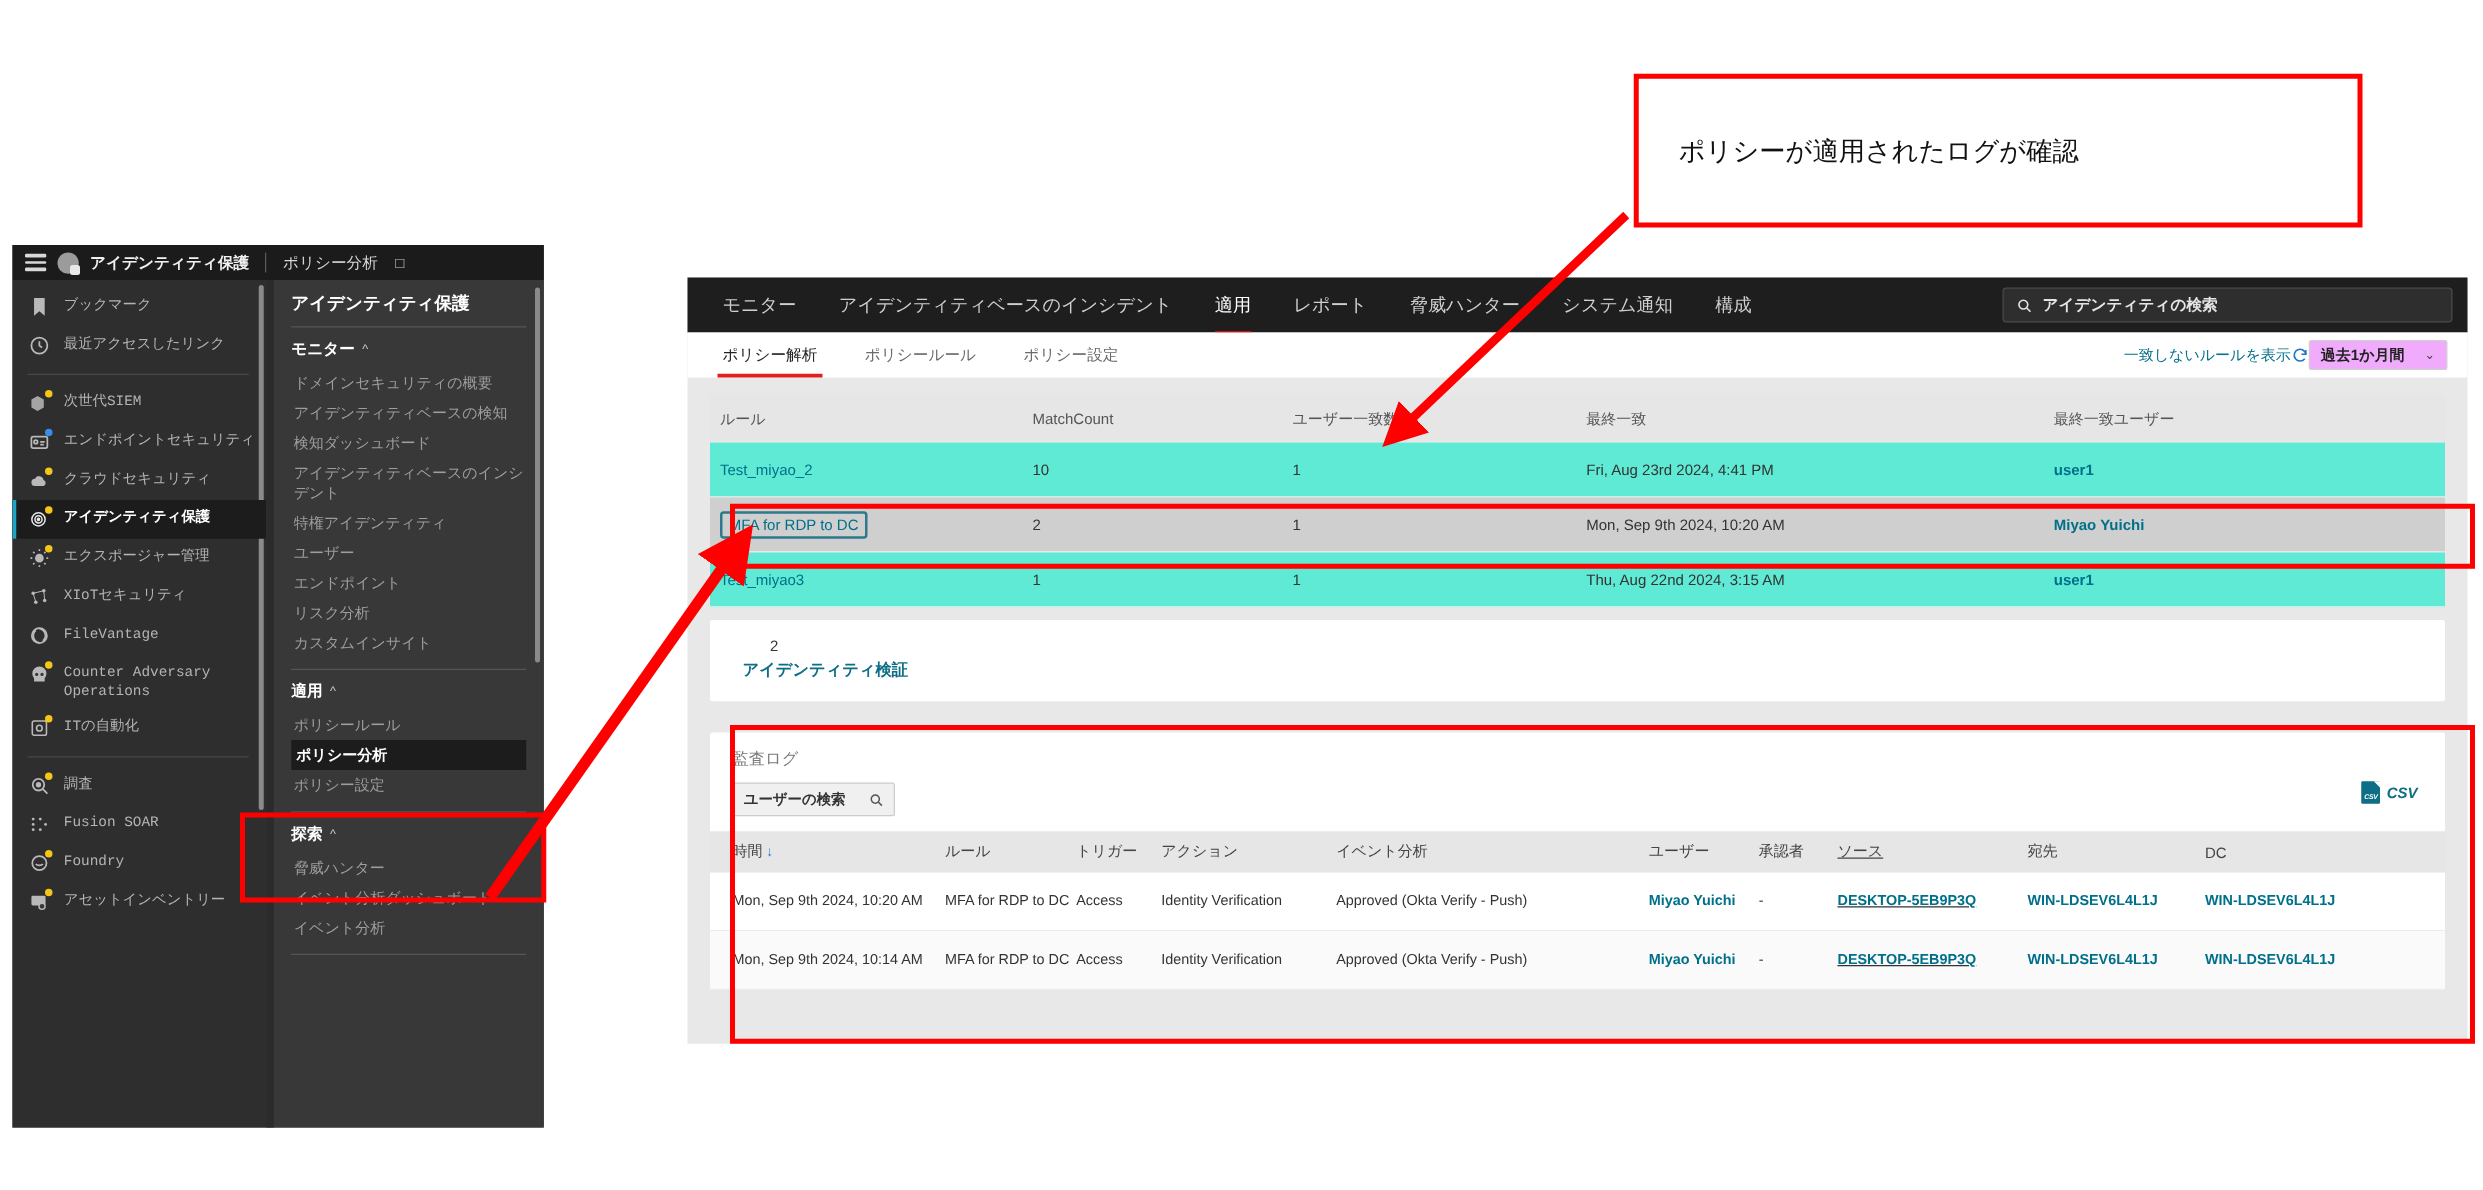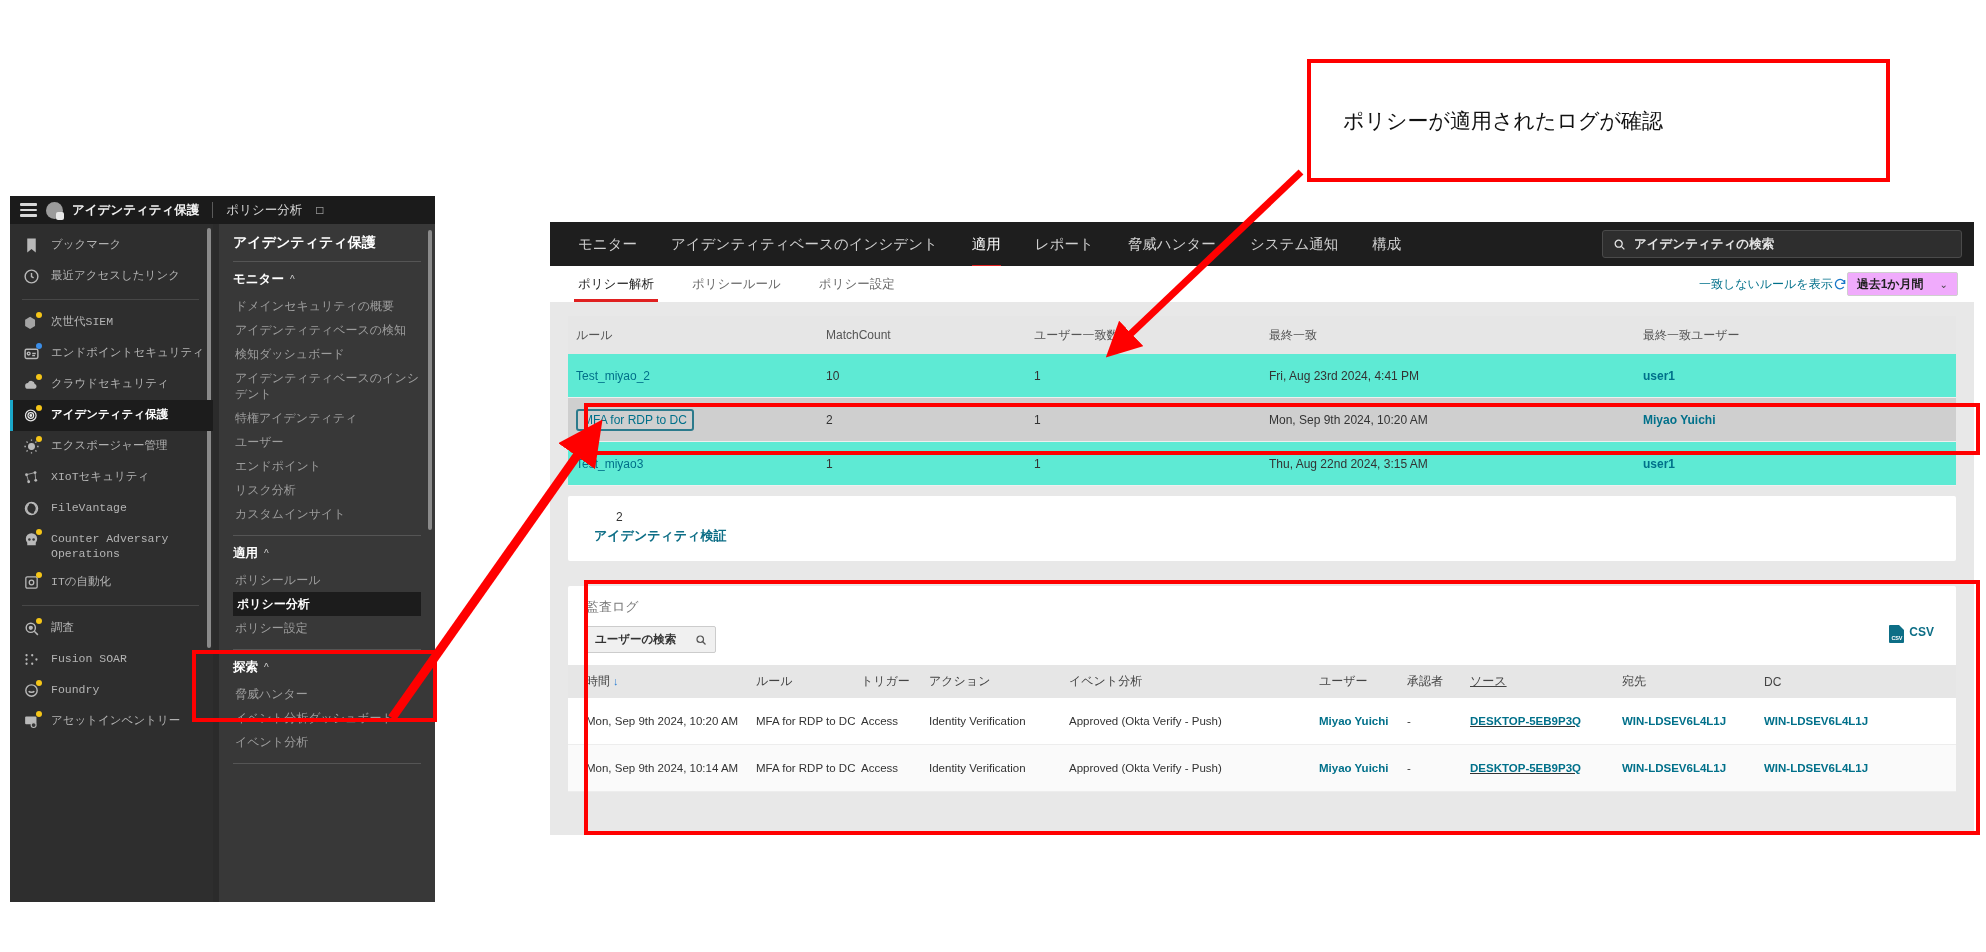--- a/index.html
+++ b/index.html
@@ -196,21 +196,21 @@
   .user-search {
     width: 130px; height: 27px; background: #f0f0f0;
     border: 1px solid #cccccc; border-radius: 2px;
     display: flex; align-items: center; justify-content: space-between;
     padding: 0 8px; font-size: 11.5px; color: #333; font-weight: bold;
   }
   .user-search .mag2 { width: 12px; height: 12px; }
   .user-search .mag2 svg { width: 12px; height: 12px; display: block; }
   .csv-btn {
     position: absolute; right: 22px; top: -1px;
-    display: flex; gap: 5px;
+    display: flex; align-items: center; gap: 5px; font-style: italic;
   }
   .csv-doc {
     width: 15px; height: 18px; background: #0d6e86; border-radius: 1px;
     position: relative; display: flex; align-items: flex-end;
     justify-content: center; padding-bottom: 2px;
   }
   .csv-doc::before {
     content: ""; position: absolute; right: 0; top: 0;
     border-width: 0 5px 5px 0; border-style: solid;
     border-color: transparent #ffffff transparent transparent;

